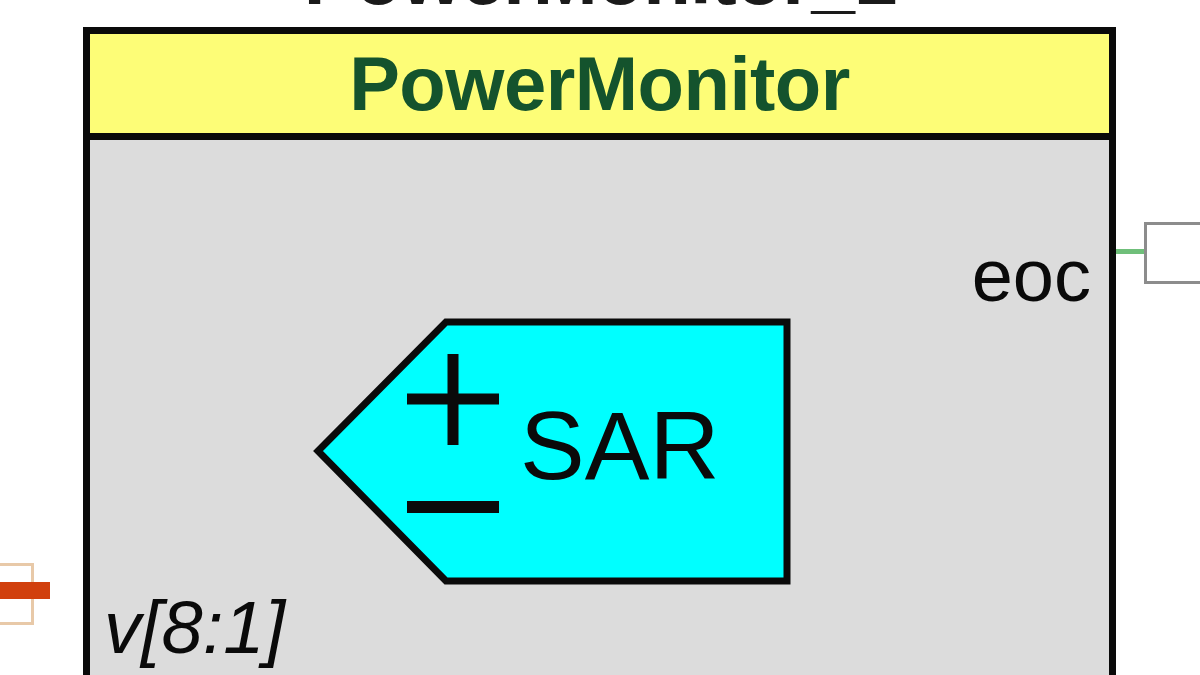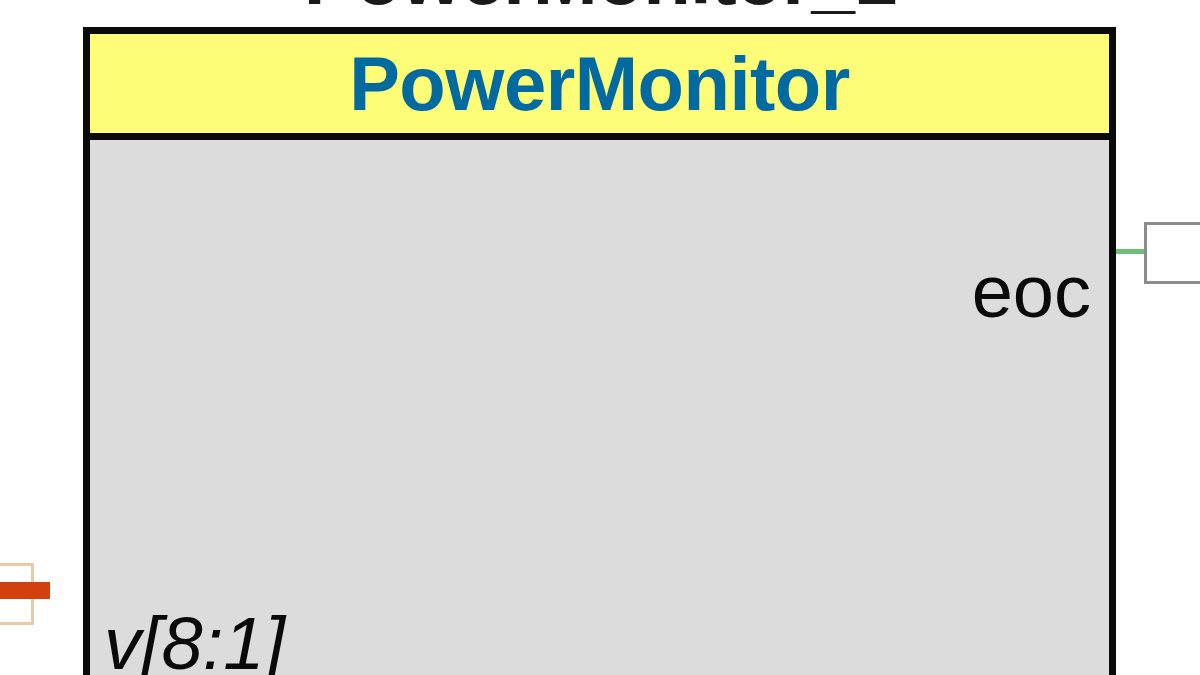--- a/index.html
+++ b/index.html
@@ -56,21 +56,21 @@
     border-bottom: 7px solid #0a0a0a;
     box-sizing: border-box;
     display: flex;
     align-items: center;
     justify-content: center;
   }
 
   .block-header-label {
     font-size: 76px;
     font-weight: bold;
-    color: #0369a1;
+    color: #14532d;
     line-height: 1;
     letter-spacing: -0.5px;
     white-space: nowrap;
   }
 
   .block-body {
     position: absolute;
     left: 0;
     top: 106px;
     right: 0;
@@ -98,21 +98,20 @@
     fill: #0a0a0a;
   }
 
   
   .port-label {
     position: absolute;
     font-size: 74px;
     color: #0a0a0a;
     line-height: 1;
     white-space: nowrap;
-    margin-top: 16px;
   }
 
   .label-eoc {
     right: 18px;
     top: 99px;  
   }
 
   .label-v {
     left: 14px;
     top: 451px;  
@@ -187,20 +186,35 @@
   <div class="instance-title">PowerMonitor_1</div>
 
   <div class="block">
 
     <div class="block-header">
       <span class="block-header-label">PowerMonitor</span>
     </div>
 
     <div class="block-body">
 
+      <div class="sar-symbol">
+        <svg viewBox="0 0 475 265" preserveAspectRatio="none">
+          <polygon points="131,3 472,3 472,262 131,262 3,132" fill="#00ffff" stroke="#0a0a0a" stroke-width="7" stroke-linejoin="miter"></polygon>
+
+          <g stroke="#0a0a0a" stroke-width="11" stroke-linecap="butt">
+            <line x1="92" y1="80" x2="184" y2="80"></line>
+            <line x1="138" y1="35" x2="138" y2="126"></line>
+          </g>
+
+          <g stroke="#0a0a0a" stroke-width="12" stroke-linecap="butt">
+            <line x1="92" y1="188" x2="184" y2="188"></line>
+          </g>
+          <text class="sar-glyph-text" x="205" y="160" font-size="97">SAR</text>
+        </svg>
+      </div>
 
       <div class="port-label label-eoc">eoc</div>
 
       <div class="port-label label-v">v[8:1]</div>
 
     </div>
   </div>
 
   <div class="port port-eoc">
     <div class="port-wire"></div>

